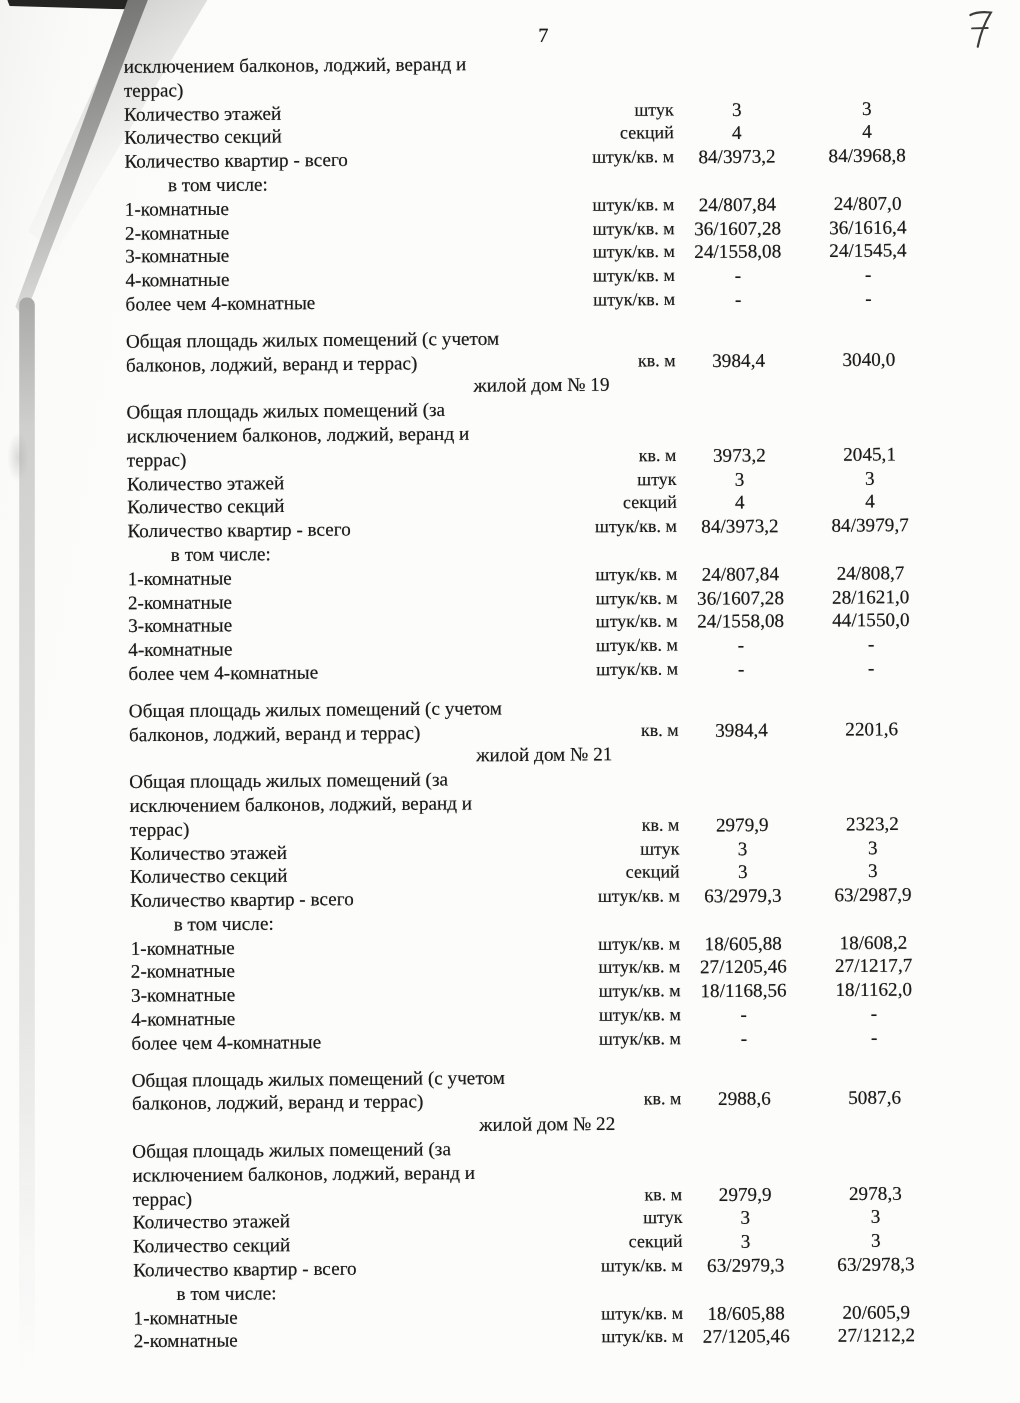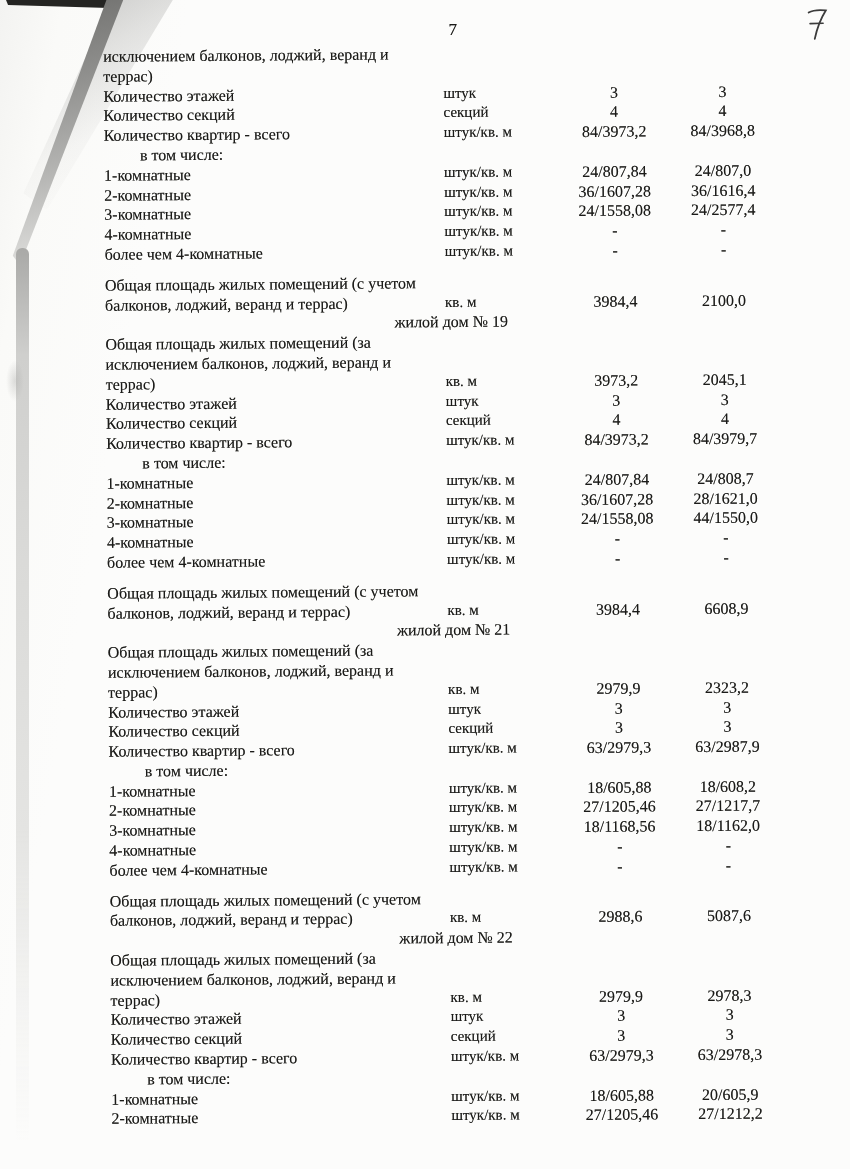--- a/index.html
+++ b/index.html
@@ -53,21 +53,21 @@
     font-size:16px;line-height:19.8px;
     text-shadow:0 0 .6px rgba(25,25,20,.55);
   }
   .house-header{
     text-align:center;line-height:19.8px;
   }
   .row{display:flex;align-items:flex-end;}
   .row.gap{margin-top:11px;}
   .row .lbl{flex:0 0 340px;}
   .row.indent .lbl{padding-left:36px;}
-  .row .unit{flex:0 0 118px;text-align:left;font-size:15px;line-height:19.8px;}
+  .row .unit{flex:0 0 118px;text-align:right;font-size:15px;line-height:19.8px;}
   .row .v1{flex:0 0 105px;text-align:center;}
   .row .v2{flex:0 0 112px;text-align:center;}
 </style>
 </head>
 <body>
 
 <div class="page">
 
   <div class="top-strip"></div>
   <div class="corner-shade"></div>
@@ -132,42 +132,42 @@
     <div class="lbl">2-комнатные</div>
     <div class="unit">штук/кв. м</div>
     <div class="v1">36/1607,28</div>
     <div class="v2">36/1616,4</div>
   </div>
 
   <div class="row">
     <div class="lbl">3-комнатные</div>
     <div class="unit">штук/кв. м</div>
     <div class="v1">24/1558,08</div>
-    <div class="v2">24/2577,4</div>
+    <div class="v2">24/1545,4</div>
   </div>
 
   <div class="row">
     <div class="lbl">4-комнатные</div>
     <div class="unit">штук/кв. м</div>
     <div class="v1">-</div>
     <div class="v2">-</div>
   </div>
 
   <div class="row">
     <div class="lbl">более чем 4-комнатные</div>
     <div class="unit">штук/кв. м</div>
     <div class="v1">-</div>
     <div class="v2">-</div>
   </div>
 
   <div class="row gap">
     <div class="lbl">Общая площадь жилых помещений (с учетом<br>балконов, лоджий, веранд и террас)</div>
     <div class="unit">кв. м</div>
     <div class="v1">3984,4</div>
-    <div class="v2">2100,0</div>
+    <div class="v2">3040,0</div>
   </div>
 </div>
   </div>
 
   <div class="section">
     <div class="house-header">жилой дом № 19</div>
     <div class="rows">
   <div class="row">
     <div class="lbl">Общая площадь жилых помещений (за<br>исключением балконов, лоджий, веранд и<br>террас)</div>
     <div class="unit">кв. м</div>
@@ -235,21 +235,21 @@
     <div class="lbl">более чем 4-комнатные</div>
     <div class="unit">штук/кв. м</div>
     <div class="v1">-</div>
     <div class="v2">-</div>
   </div>
 
   <div class="row gap">
     <div class="lbl">Общая площадь жилых помещений (с учетом<br>балконов, лоджий, веранд и террас)</div>
     <div class="unit">кв. м</div>
     <div class="v1">3984,4</div>
-    <div class="v2">6608,9</div>
+    <div class="v2">2201,6</div>
   </div>
 </div>
   </div>
 
   <div class="section">
     <div class="house-header">жилой дом № 21</div>
     <div class="rows">
   <div class="row">
     <div class="lbl">Общая площадь жилых помещений (за<br>исключением балконов, лоджий, веранд и<br>террас)</div>
     <div class="unit">кв. м</div>

